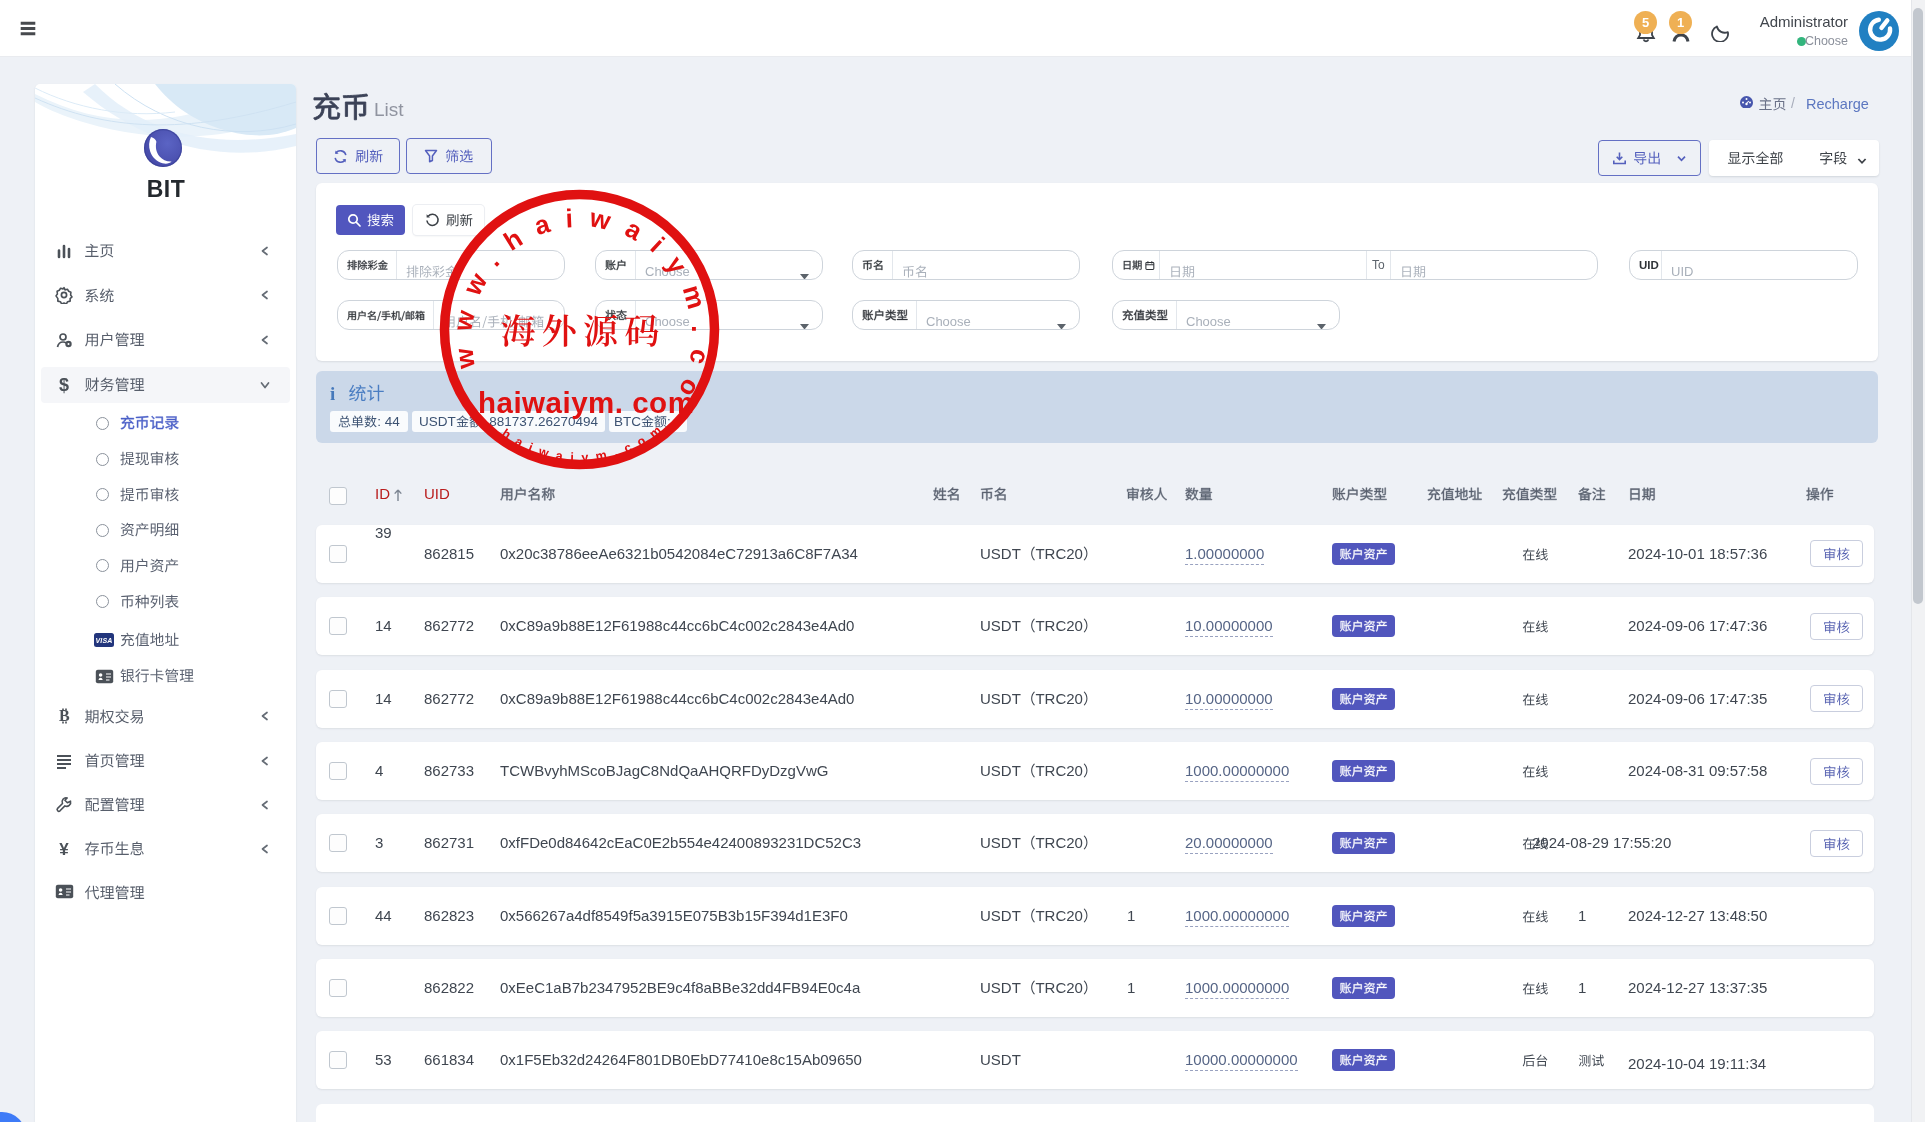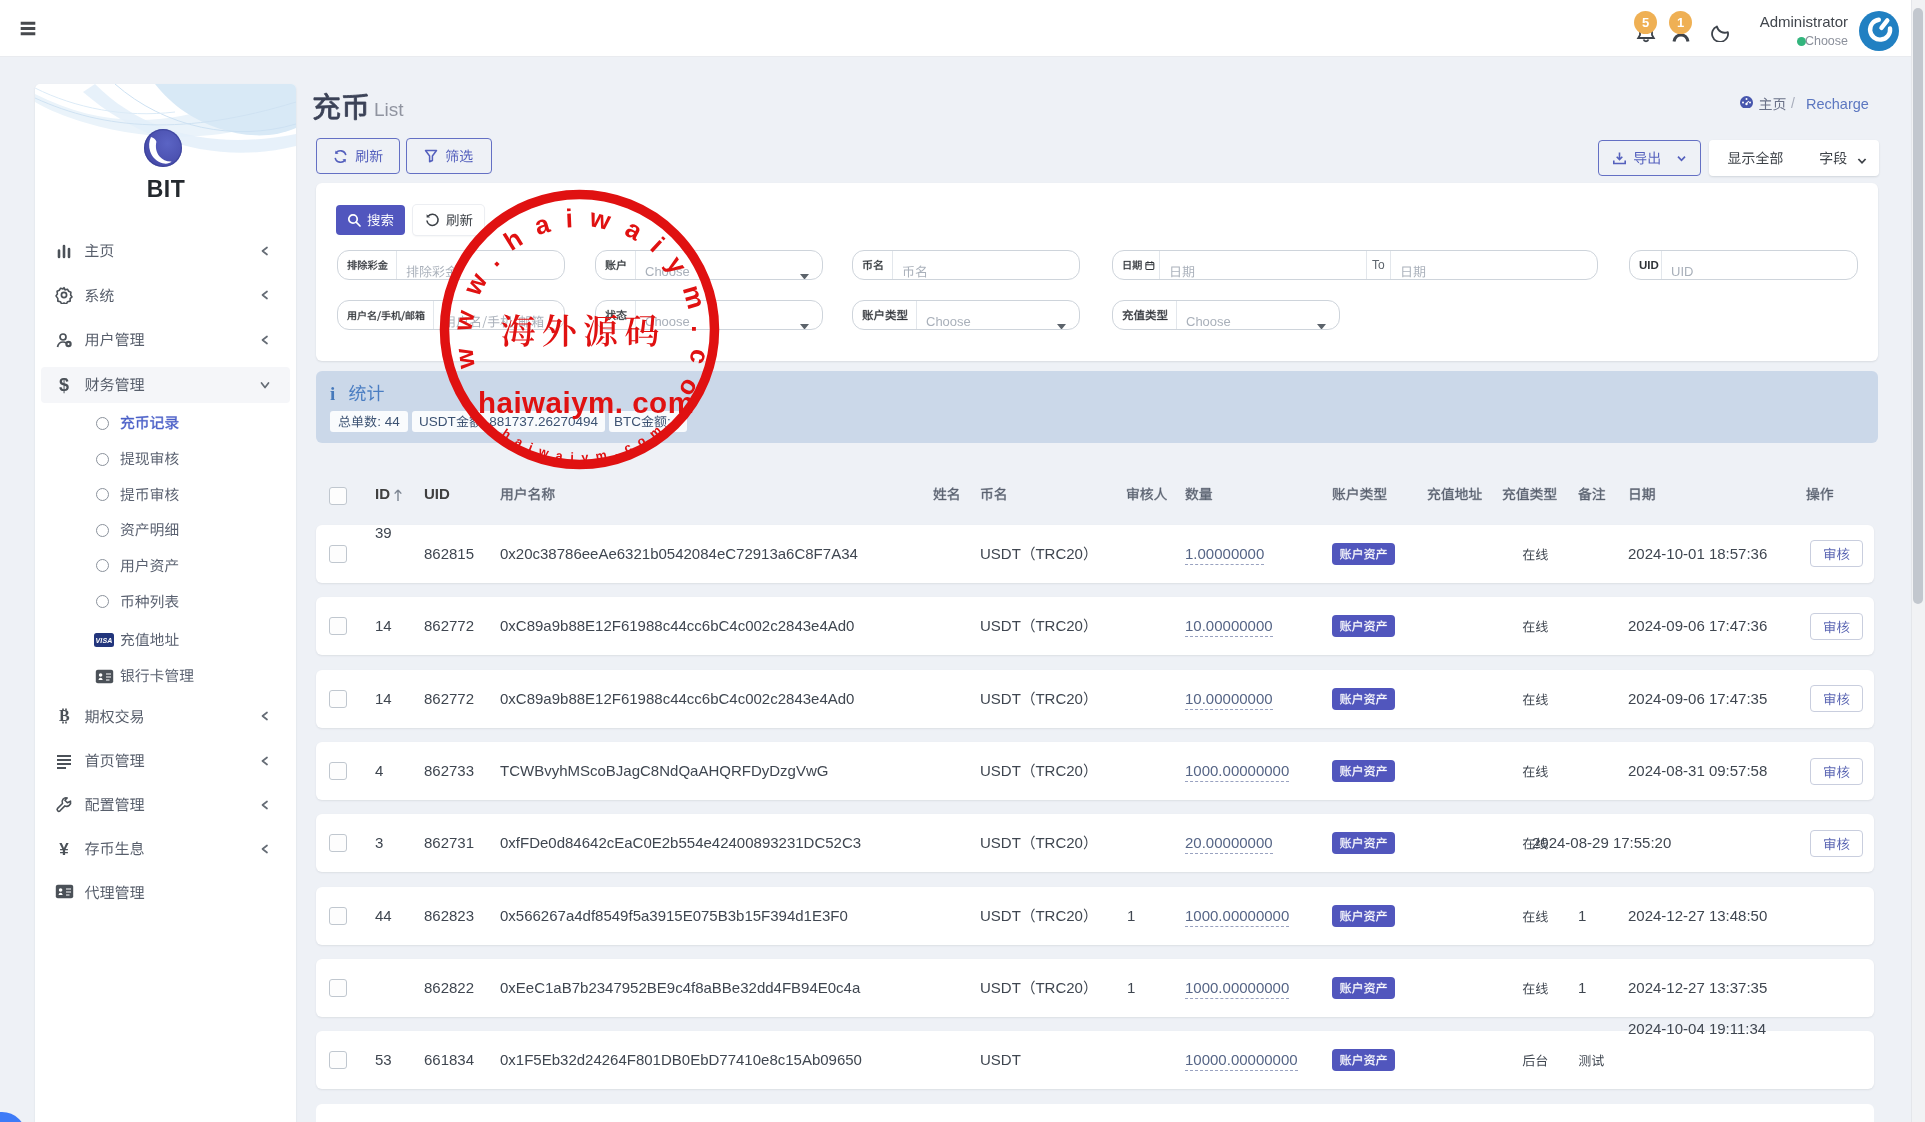--- a/index.html
+++ b/index.html
@@ -6,21 +6,21 @@
 .ab{position:absolute}
 svg.ck{display:inline-block;fill:currentColor;vertical-align:-0.13em}
 svg.fb use{stroke:currentColor;stroke-width:30px}
 .topbar{position:absolute;left:0;top:0;width:1925px;height:57px;background:#fff;border-bottom:1px solid #e9ebef}
 .sidebar{position:absolute;left:35px;top:84px;width:261px;height:1060px;background:#fff;border-radius:5px;box-shadow:0 1px 2px rgba(56,65,74,.12)}
 .card{position:absolute;background:#fff;border-radius:6px;box-shadow:0 1px 2px rgba(56,65,74,.12)}
 .btn-o{position:absolute;border:1px solid #6470c4;border-radius:4px;color:#5460bd;display:flex;align-items:center;justify-content:center;gap:7px;font-size:14px}
 .rowcard{position:absolute;left:316px;width:1558px;height:58px;background:#fff;border-radius:6px;box-shadow:0 1px 2px rgba(56,65,74,.10)}
 .cb{position:absolute;width:18px;height:18px;border:1px solid #c0c7cf;border-radius:3px;background:#fdfdfd}
 .cell{position:absolute;font-size:15px;color:#3f4650;white-space:nowrap}
-.hd{position:absolute;font-size:14.6px;font-weight:bold;color:#404040;white-space:nowrap}
+.hd{position:absolute;font-size:14.6px;font-weight:normal;color:#b91c1c;white-space:nowrap}
 .ig{position:absolute;height:30px;border:1px solid #ced4db;border-radius:12px;background:#fff;display:flex;align-items:flex-end}
 .ig .lb{height:100%;display:flex;align-items:center;padding:0 8px 0 9px;border-right:1px solid #e3e7ec;font-weight:bold;color:#2f3338}
 .ig .ph{padding-left:9px;color:#a9b0ba;font-size:13px}
 .badge-i{position:absolute;background:#5156bd;color:#fff;border-radius:4px;height:22px;display:flex;align-items:center;justify-content:center}
 </style></head><body>
 <svg width="0" height="0" style="position:absolute">
     <defs>
       <path id="g002F" d="M11 -179H78L377 794H311Z"></path>
       <path id="g4E3B" d="M374 795C435 750 505 686 545 640H103V567H459V347H149V274H459V27H56V-46H948V27H540V274H856V347H540V567H897V640H572L620 675C580 722 499 790 435 836Z"></path>
       <path id="g4EA4" d="M318 597C258 521 159 442 70 392C87 380 115 351 129 336C216 393 322 483 391 569ZM618 555C711 491 822 396 873 332L936 382C881 445 768 536 677 598ZM352 422 285 401C325 303 379 220 448 152C343 72 208 20 47 -14C61 -31 85 -64 93 -82C254 -42 393 16 503 102C609 16 744 -42 910 -74C920 -53 941 -22 958 -5C797 21 663 74 559 151C630 220 686 303 727 406L652 427C618 335 568 260 503 199C437 261 387 336 352 422ZM418 825C443 787 470 737 485 701H67V628H931V701H517L562 719C549 754 516 809 489 849Z"></path>
@@ -1054,21 +1054,21 @@
         <use href="#g540E" x="0"></use>
         <use href="#g53F0" x="1000"></use>
       </g>
     </svg></div>
 <div class="cell" style="left:1578px;top:1051px"><svg class="ck" style="width:26.6px;height:13px;color:#3f4650;" viewBox="0 0 2000 1000">
       <g transform="translate(0,880) scale(1,-1)">
         <use href="#g6D4B" x="0"></use>
         <use href="#g8BD5" x="1000"></use>
       </g>
     </svg></div>
-<div class="cell" style="left:1628px;top:1020px">2024-10-04 19:11:34</div>
+<div class="cell" style="left:1628px;top:1055px">2024-10-04 19:11:34</div>
 <div class="rowcard" style="top:1104px;height:18px;border-radius:6px 6px 0 0;box-shadow:none"></div>
 <svg class="ab" style="left:439px;top:189px;z-index:50" width="281" height="281" viewBox="0 0 281 281">
     <circle cx="140.5" cy="140.5" r="135.0" fill="none" stroke="#e01111" stroke-width="9.5"></circle>
     <defs>
       <path id="arcT" d="M58.7 218.7 A110 110 0 1 1 227.3 218.7" fill="none"></path>
       <path id="arcB" d="M52.1 237.8 A130 130 0 0 0 228.9 237.8" fill="none"></path>
     </defs>
     <text font-family="Liberation Sans" font-size="26" font-weight="bold" fill="#e01111" letter-spacing="15"><textPath href="#arcT" startOffset="46">www.haiwaiym.com</textPath></text>
     <text font-family="Liberation Sans" font-size="12.5" font-weight="bold" fill="#e01111" letter-spacing="8"><textPath href="#arcB" startOffset="13">haiwaiym.com</textPath></text>
     <g fill="#e01111" transform="translate(61.5,154.7) scale(0.035,-0.035)">

